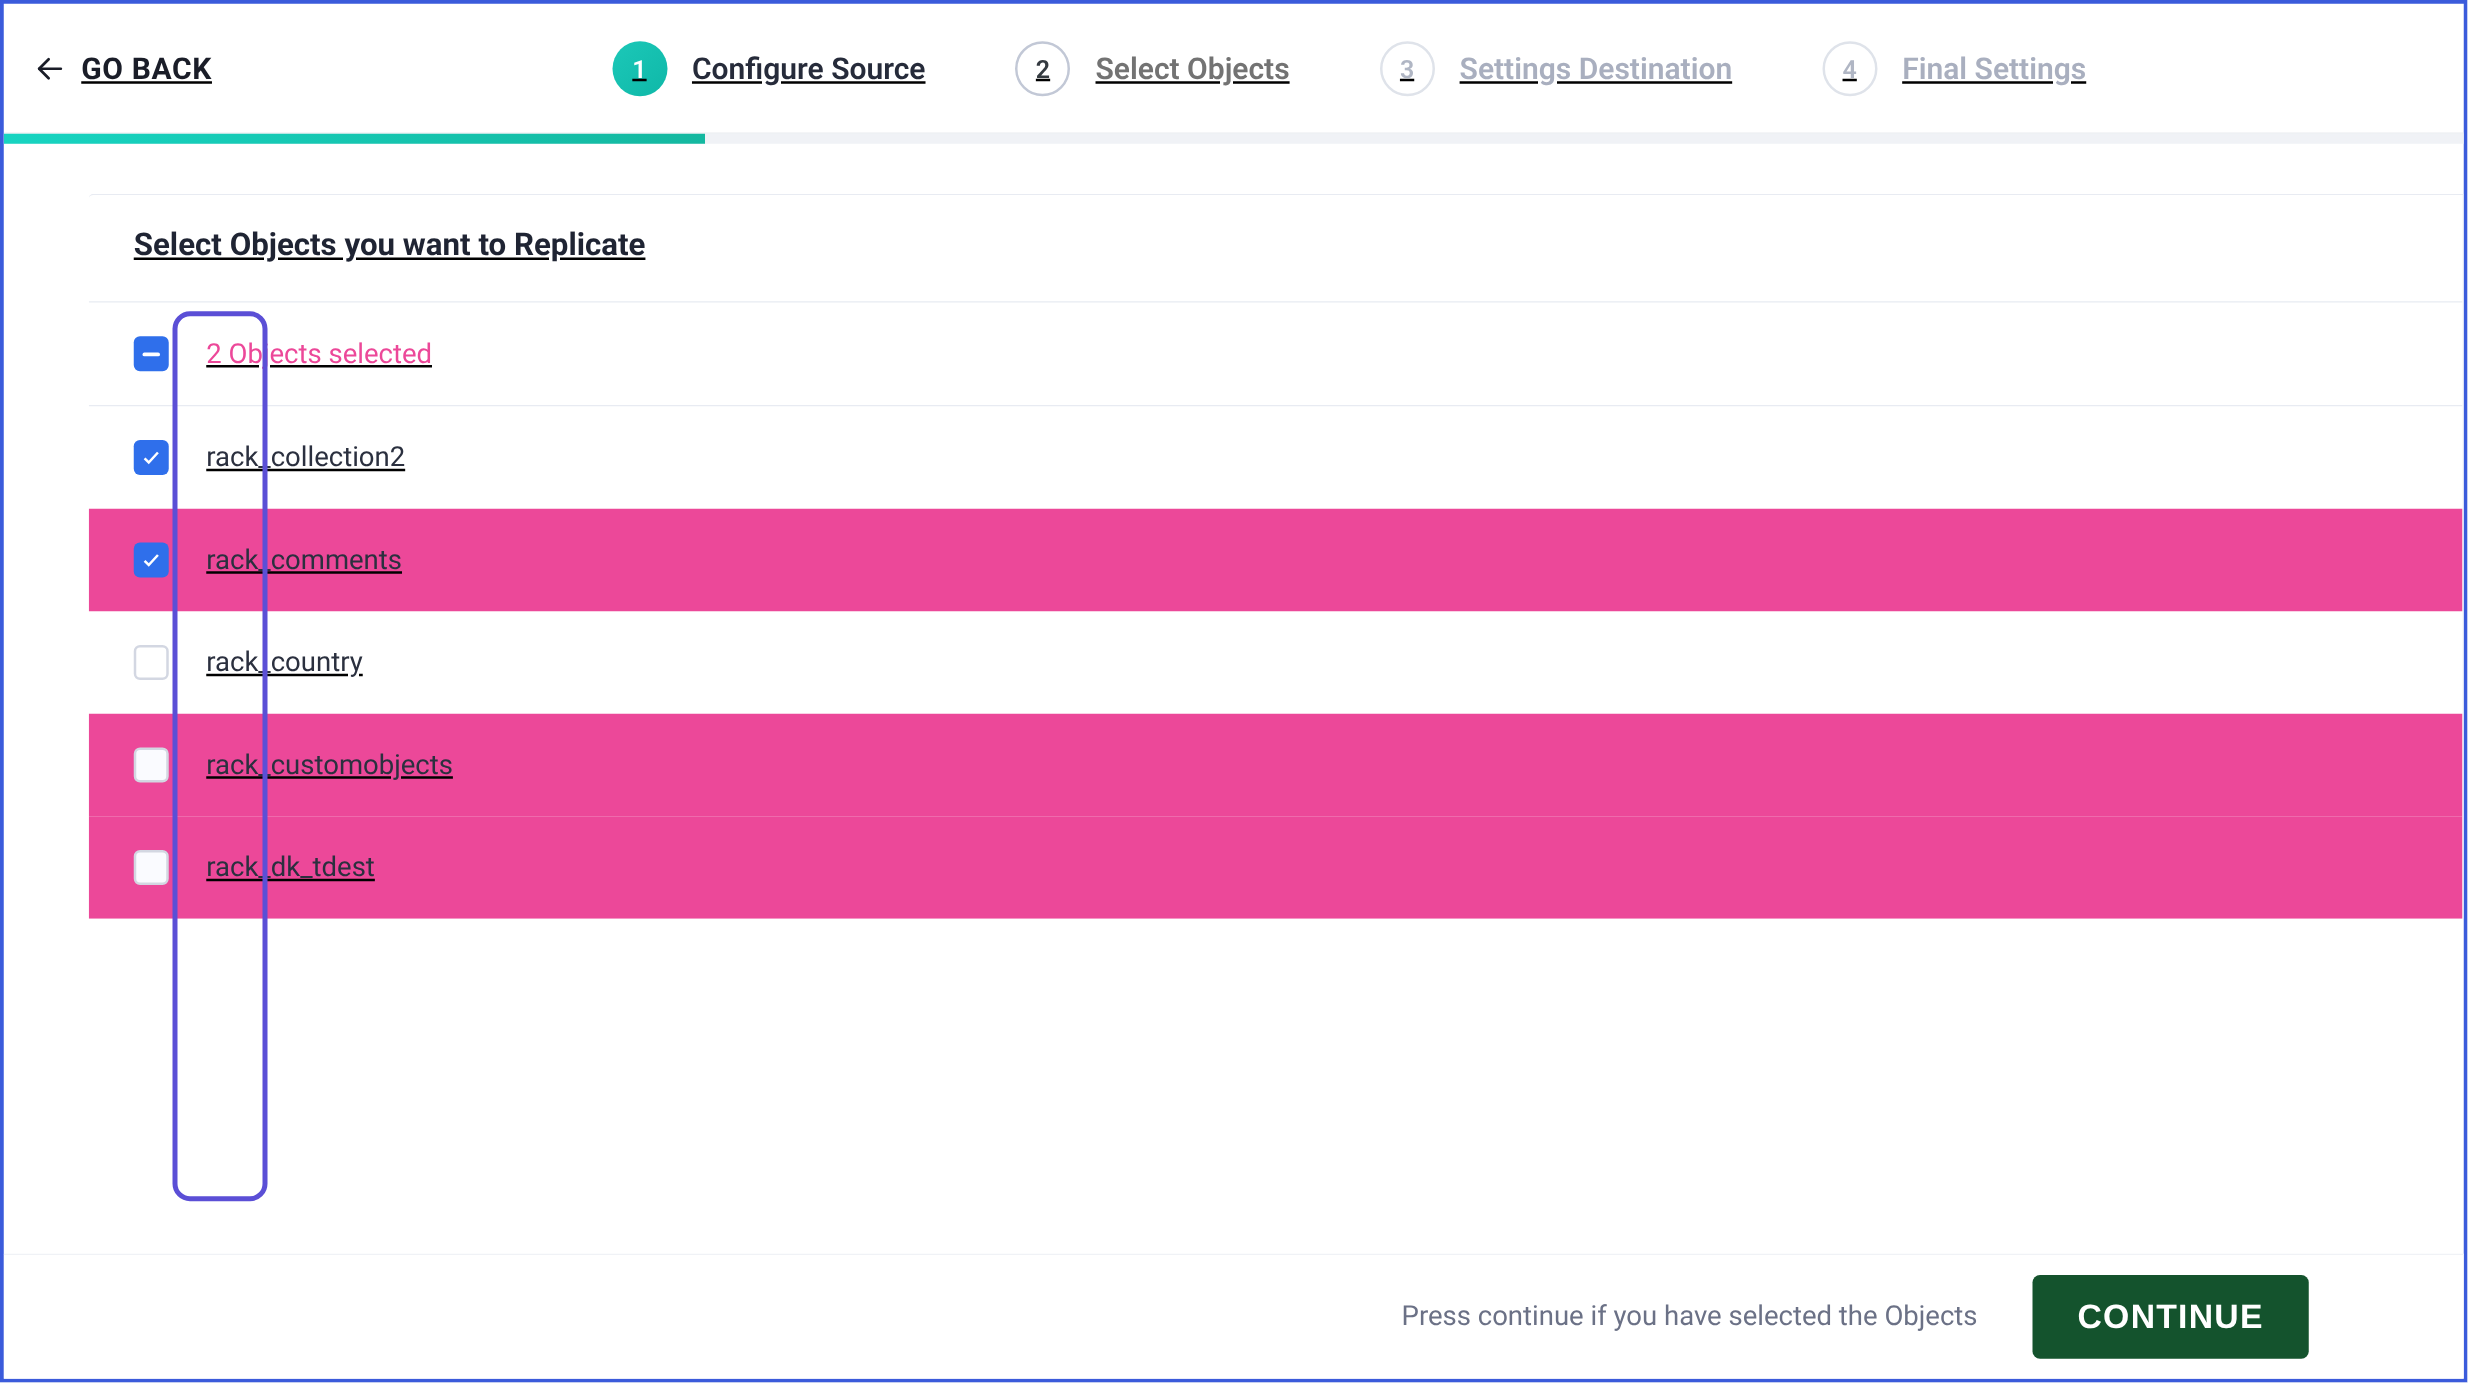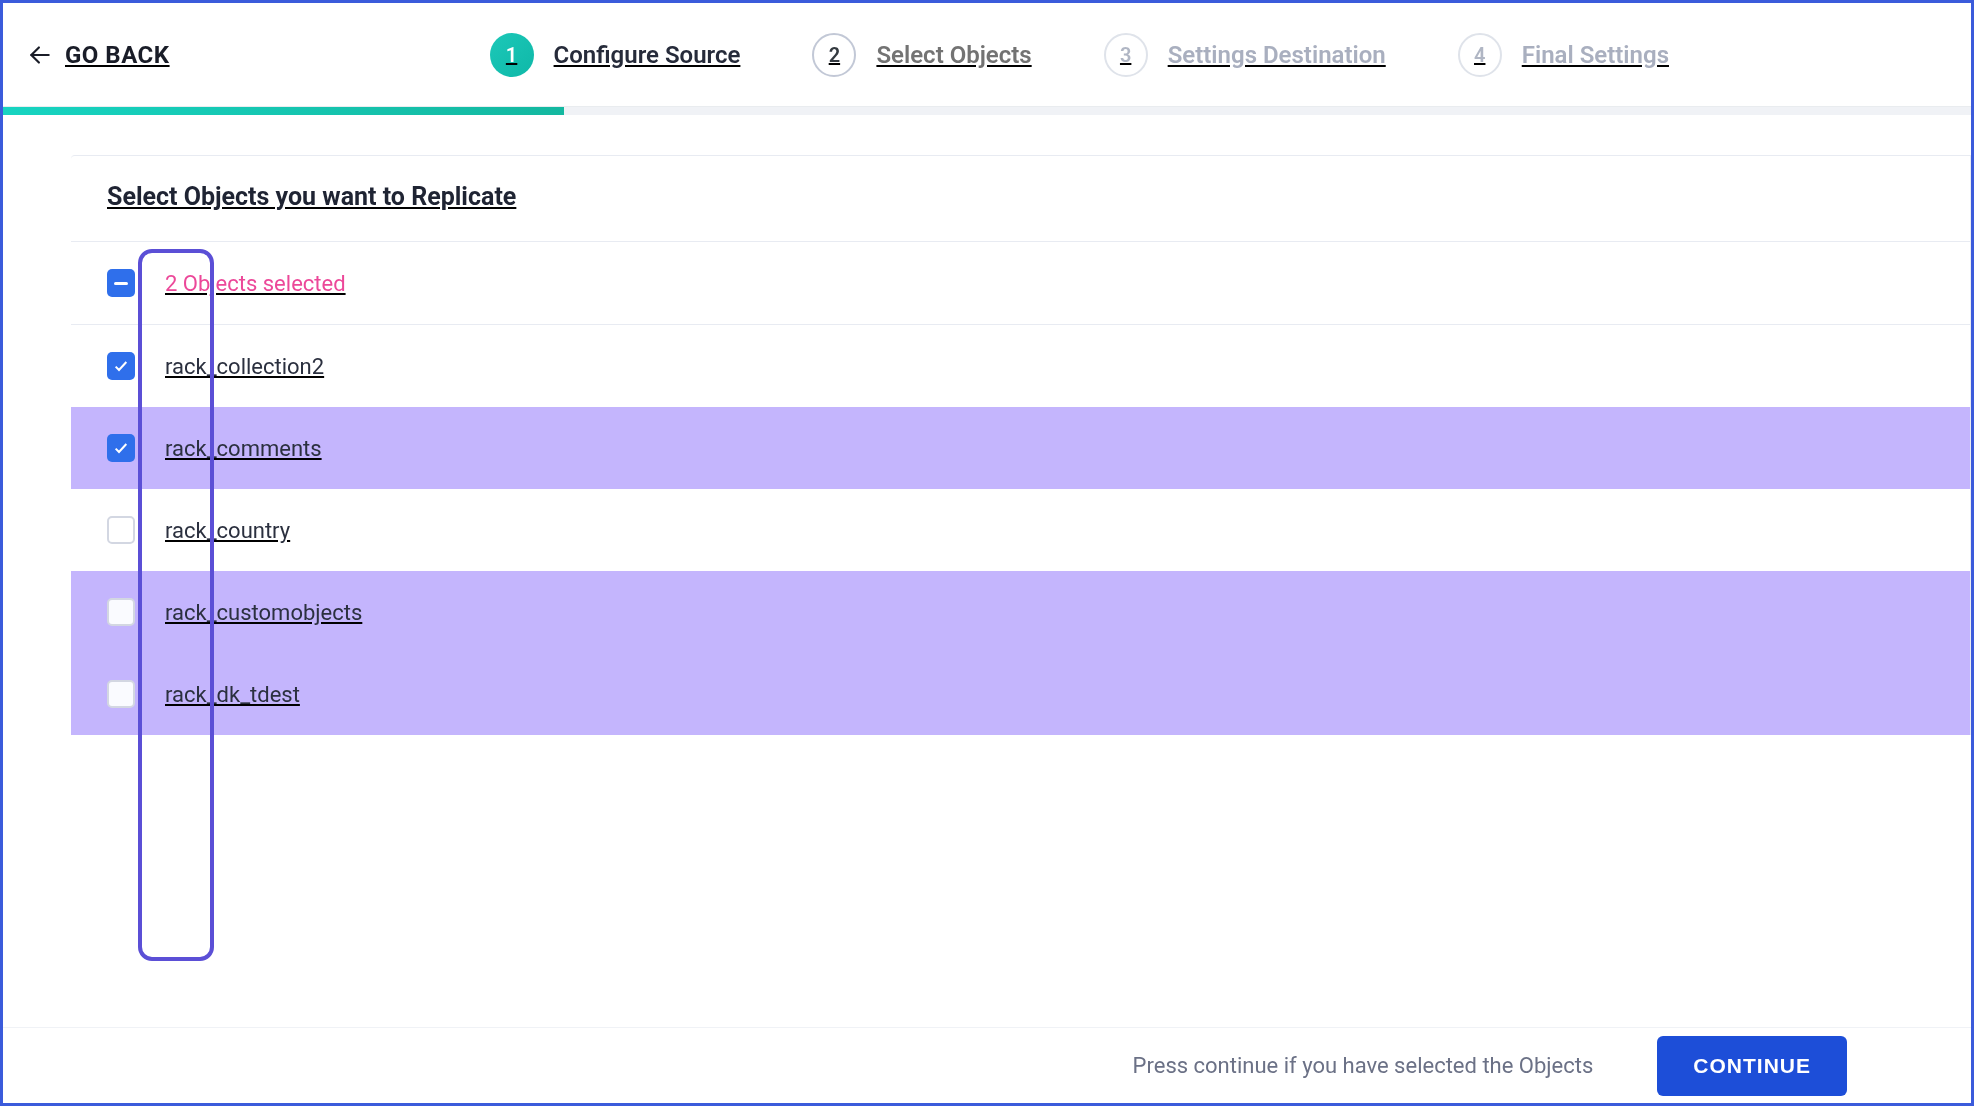--- a/index.html
+++ b/index.html
@@ -20,33 +20,33 @@
 .step-future .step-label { color: #a9afbf; }
 .progress { height: 8px; background: #f0f2f6; }
 .progress-fill { height: 100%; width: 28.5%; background: linear-gradient(90deg, #17d4c1, #14b8a0); }
 .content { padding: 40px 0 0 68px; }
 .card { border: 1px solid #e8ebf2; border-left: none; border-bottom: none; border-radius: 4px 0 0 0; overflow: hidden; }
 .card-title { font-size: 25px; font-weight: 700; color: #1f2433; padding: 26px 36px 30px 36px; }
 .divider { height: 1px; background: #e8ebf2; }
 .highlight-box { position: absolute; top: 246px; left: 135px; width: 76px; height: 712px; border: 4px solid #5b4fd6; border-radius: 14px; pointer-events: none; z-index: 10; }
 .row { display: flex; align-items: center; padding: 0 36px; height: 82px; gap: 30px; }
 .row-header { height: 82px; }
-.row-alt { background: #c4b5fd; }
+.row-alt { background: #ec4899; }
 .row-label { font-size: 22px; color: #2b303f; }
 .row-header .row-label { color: #ec4899; }
 .checkbox { width: 28px; height: 28px; border-radius: 5px; display: flex; align-items: center; justify-content: center; flex-shrink: 0; cursor: pointer; }
 .checkbox-indeterminate { background: #2f6feb; }
 .checkbox-indeterminate::after { content: ''; width: 14px; height: 3px; background: #fff; border-radius: 2px; }
 .checkbox-checked { background: #2f6feb; }
 .checkbox-checked svg { width: 16px; height: 16px; stroke: #fff; stroke-width: 3; fill: none; }
 .checkbox-unchecked { border: 2px solid #d3d7e2; background: #fff; }
 .row-alt .checkbox-unchecked { background: #fafbff; }
-.footer { position: absolute; bottom: 0; left: 0; right: 0; height: 76px; display: flex; align-items: center; justify-content: flex-end; gap: 64px; padding: 0 124px 0 0; background: #fff; border-top: 1px solid #f0f2f6; }
+.footer { position: absolute; bottom: 0; left: 0; right: 0; height: 100px; display: flex; align-items: center; justify-content: flex-end; gap: 44px; padding: 0 124px 0 0; background: #fff; border-top: 1px solid #f0f2f6; }
 .footer-text { font-size: 22px; color: #6b7186; }
-.continue-btn { background: #1d4ed8; color: #fff; border: none; border-radius: 6px; padding: 18px 36px; font-size: 21px; font-weight: 700; letter-spacing: 1px; cursor: pointer; }
+.continue-btn { background: #14532d; color: #fff; border: none; border-radius: 6px; padding: 18px 36px; font-size: 27px; font-weight: 700; letter-spacing: 1px; cursor: pointer; }
 </style>
 </head>
 <body>
 
 <div class="frame" style="transform: scale(1);">
   <div class="header">
     <div class="go-back">
       <svg viewBox="0 0 24 24" fill="none" stroke-width="2" stroke-linecap="round" stroke-linejoin="round">
           <line x1="20" y1="12" x2="4" y2="12"></line>
           <polyline points="11 5 4 12 11 19"></polyline>

